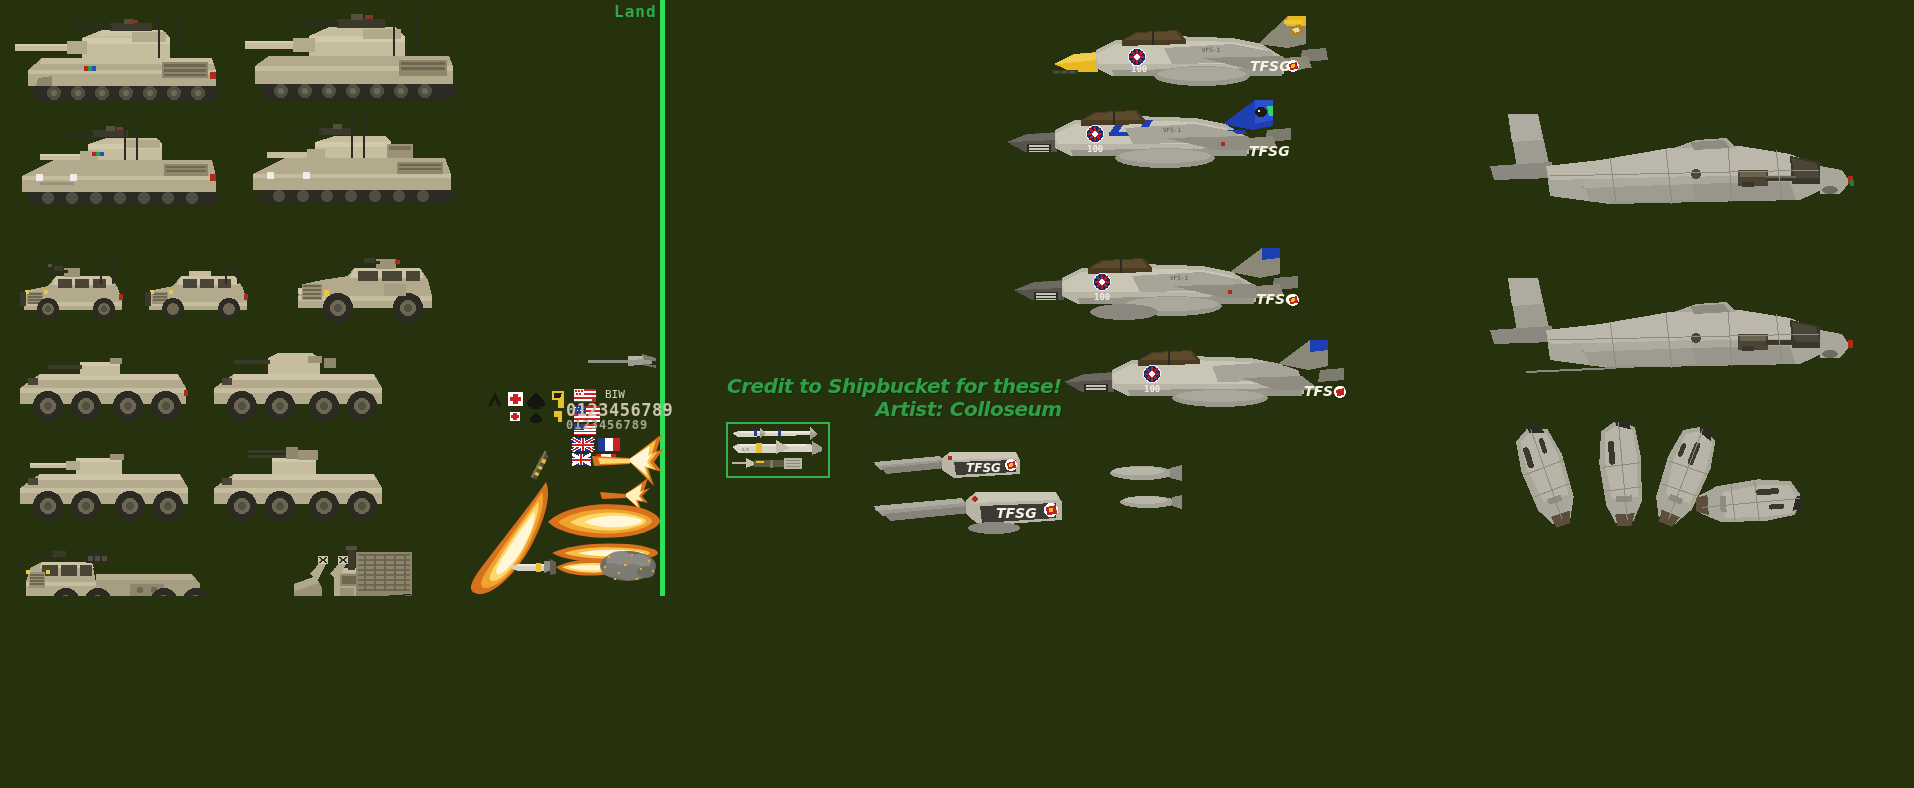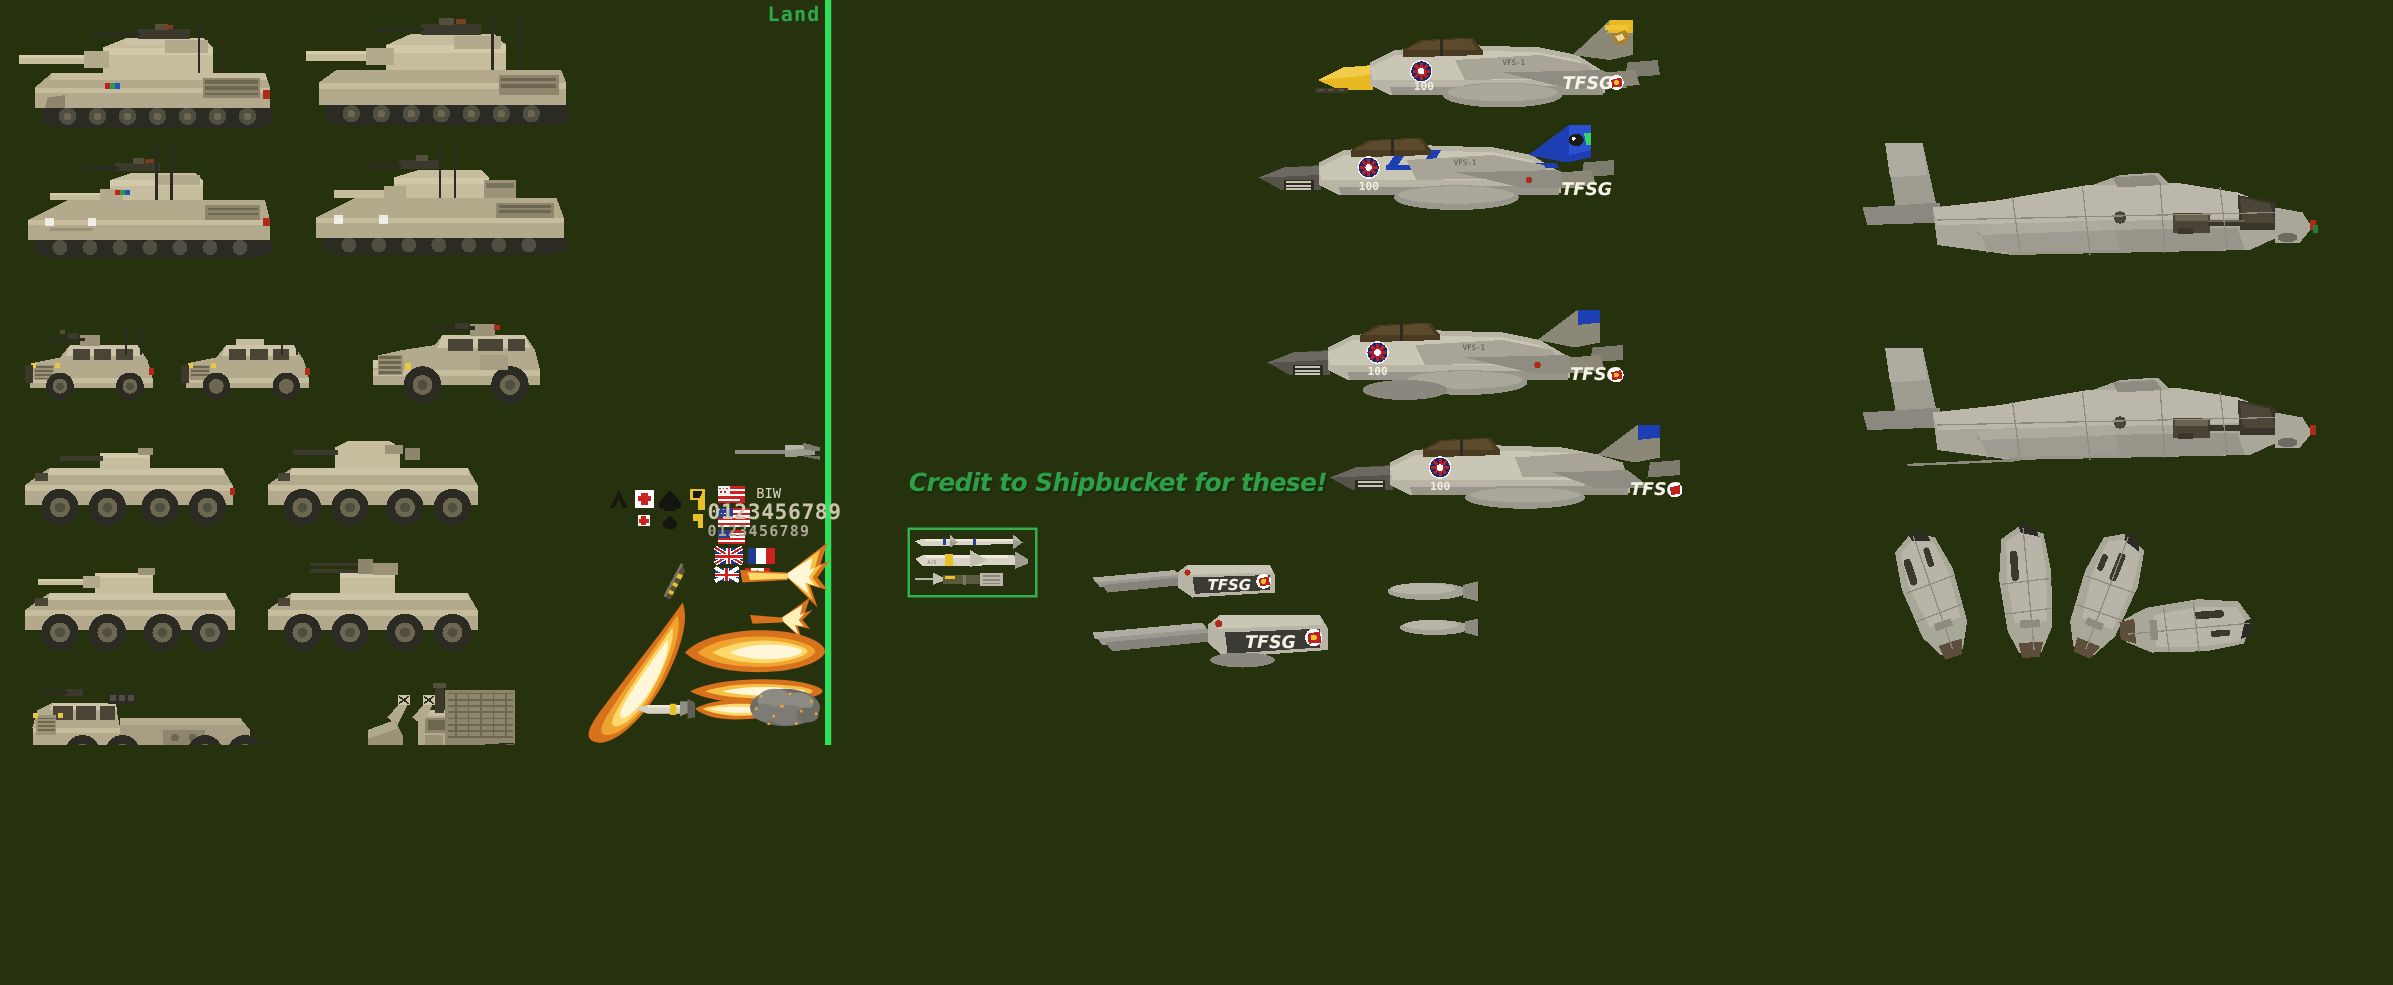--- a/index.html
+++ b/index.html
@@ -67,20 +67,21 @@
 <body>
 
 <div id="sheet">
 
   <div class="divider" style="left:660px;"></div>
 
   <div class="section-label" style="left:614px; top:2px;">Land</div>
 
   <div class="credit" style="left:697px; top:375px;margin-left:30px;">
     <div>Credit to Shipbucket for these!</div>
+    <div>Artist: Colloseum</div>
   </div>
 
   <div class="sprite" style="left:12px; top:14px;">
     <svg width="232" height="92" viewBox="0 0 232 92" shape-rendering="crispEdges">
       <g>
         <path d="M16 56 L30 44 L200 44 L204 56 L204 72 L16 72 Z" fill="#b3a98c"></path>
         <path d="M16 56 L204 56 L204 60 L16 60 Z" fill="#c6bc9e"></path>
         <path d="M30 44 L200 44 L202 50 L28 50 Z" fill="#c6bc9e"></path>
         <rect x="150" y="48" width="46" height="16" fill="#8e866c"></rect>
         <rect x="152" y="50" width="42" height="3" fill="#6d6650"></rect>

